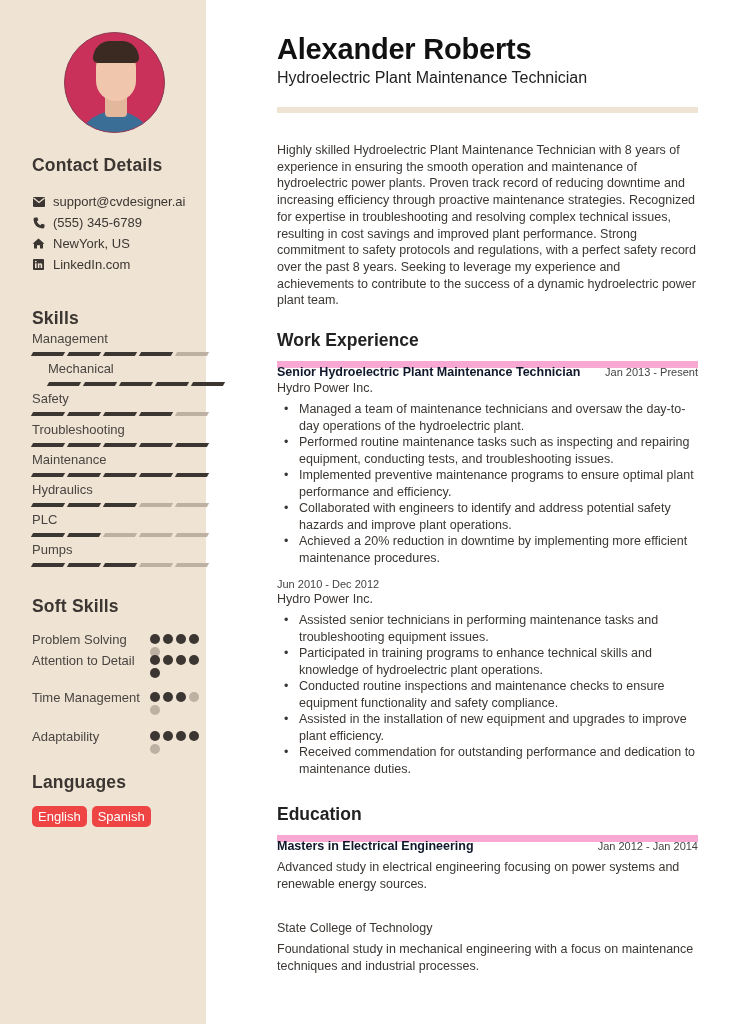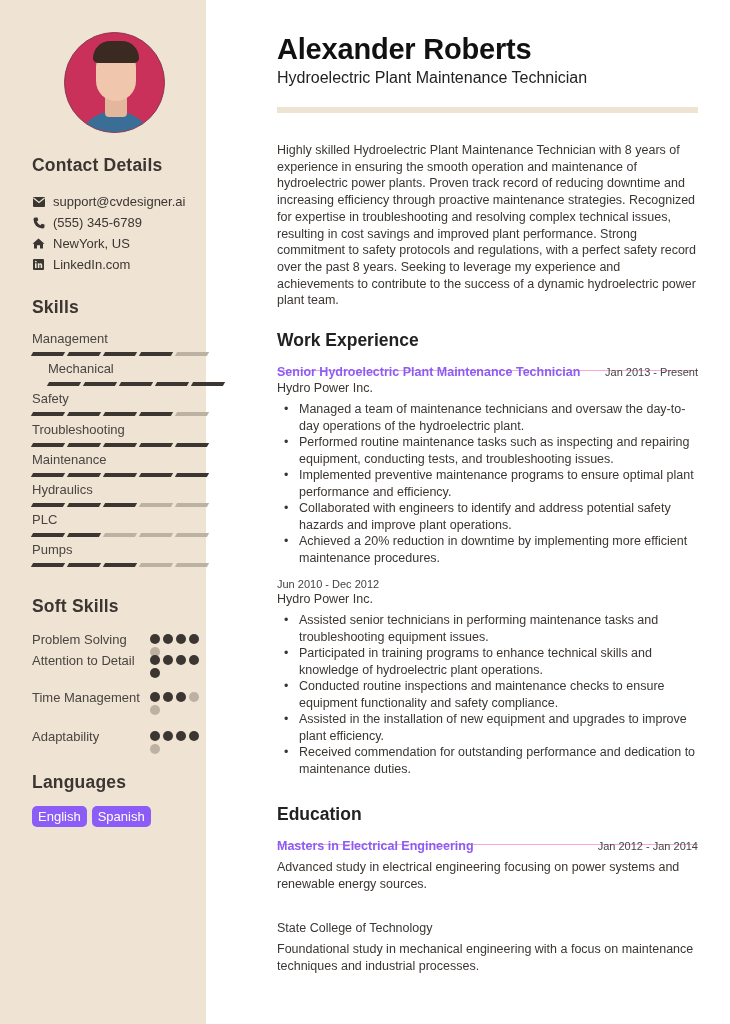--- a/index.html
+++ b/index.html
@@ -17,30 +17,30 @@
   .skill-name { font-size: 13px; color: #4a4541; height: 18px; }
   .bars { display: flex; gap: 4px; margin-top: 3px; }
   .bar { width: 32px; height: 4px; transform: skewX(-30deg); background: #bdb1a3; }
   .bar.on { background: #3b3632; }
   .soft { position: absolute; left: 32px; width: 180px; display: flex; }
   .soft-name { width: 118px; font-size: 13px; color: #4a4541; line-height: 17px; }
   .dots { width: 52px; display: flex; flex-wrap: wrap; gap: 3px; padding-top: 3px; }
   .dot { width: 10px; height: 10px; border-radius: 50%; background: #bdb1a3; }
   .dot.on { background: #3b3632; }
   .langs { position: absolute; left: 32px; top: 806px; display: flex; gap: 5px; }
-  .lang { background: #8b5cf6; color: #fff; font-size: 13px; padding: 3px 6px; border-radius: 5px; }
+  .lang { background: #ef4444; color: #fff; font-size: 13px; padding: 3px 6px; border-radius: 5px; }
   .main { position: absolute; left: 277px; top: 0; width: 421px; }
   .name { position: absolute; top: 33px; font-size: 29px; font-weight: bold; color: #111; letter-spacing: -0.2px; white-space: nowrap; }
   .title { position: absolute; top: 69px; font-size: 16px; color: #222; white-space: nowrap; }
   .accent-bar { position: absolute; top: 107px; width: 421px; height: 6px; background: #efe3d3; }
   .summary { position: absolute; top: 142px; width: 421px; font-size: 12.5px; line-height: 16.7px; color: #3b3632; }
-  .sec-h { position: absolute; font-size: 17.5px; font-weight: bold; color: #222; width: 421px; padding-bottom: 19px; border-bottom: 1px solid #f9a8d4; }
+  .sec-h { position: absolute; font-size: 17.5px; font-weight: bold; color: #222; width: 421px; padding-bottom: 10px; border-bottom: 7px solid #f9a8d4; }
   .entry { position: absolute; width: 421px; }
   .entry-top { display: flex; justify-content: space-between; align-items: baseline; }
-  .entry-role { font-size: 12.5px; font-weight: bold; color: #8b5cf6; }
+  .entry-role { font-size: 12.5px; font-weight: bold; color: #0f172a; }
   .entry-date { font-size: 11px; color: #444; }
   .entry-org { font-size: 12.5px; color: #3b3632; margin-top: 2px; }
   .entry ul { list-style: none; margin-top: 6px; }
   .entry li { position: relative; padding-left: 22px; font-size: 12.5px; line-height: 16.5px; color: #3b3632; }
   .entry li::before { content: "•"; position: absolute; left: 7px; top: 0; color: #3b3632; }
   .entry-desc { font-size: 12.5px; line-height: 17px; color: #3b3632; margin-top: 6px; }
 </style>
 </head>
 <body>
 
@@ -84,21 +84,21 @@
       <svg width="11" height="11" viewBox="0 0 11 11">
           <rect x="0" y="0" width="11" height="11" rx="1" fill="#3b3632"></rect>
           <rect x="2" y="4.3" width="1.6" height="4.8" fill="#efe3d3"></rect>
           <circle cx="2.8" cy="2.6" r="0.9" fill="#efe3d3"></circle>
           <path d="M4.8 4.3 H6.3 V5 Q6.8 4.2 7.8 4.2 Q9.2 4.2 9.2 6 V9.1 H7.6 V6.4 Q7.6 5.5 6.9 5.5 Q6.4 5.5 6.4 6.4 V9.1 H4.8 Z" fill="#efe3d3"></path>
         </svg>
     </span>
     <span>LinkedIn.com</span>
   </div>
 
-  <div class="side-h" style="top:297px;">Skills</div>
+  <div class="side-h" style="top:308px;">Skills</div>
   <div id="skills-list">
       <div class="skill" style="top: 331px;">
         <div class="skill-name">Management</div>
         <div class="bars">
           <span class="bar on"></span>
           <span class="bar on"></span>
           <span class="bar on"></span>
           <span class="bar on"></span>
           <span class="bar"></span>
         </div>

